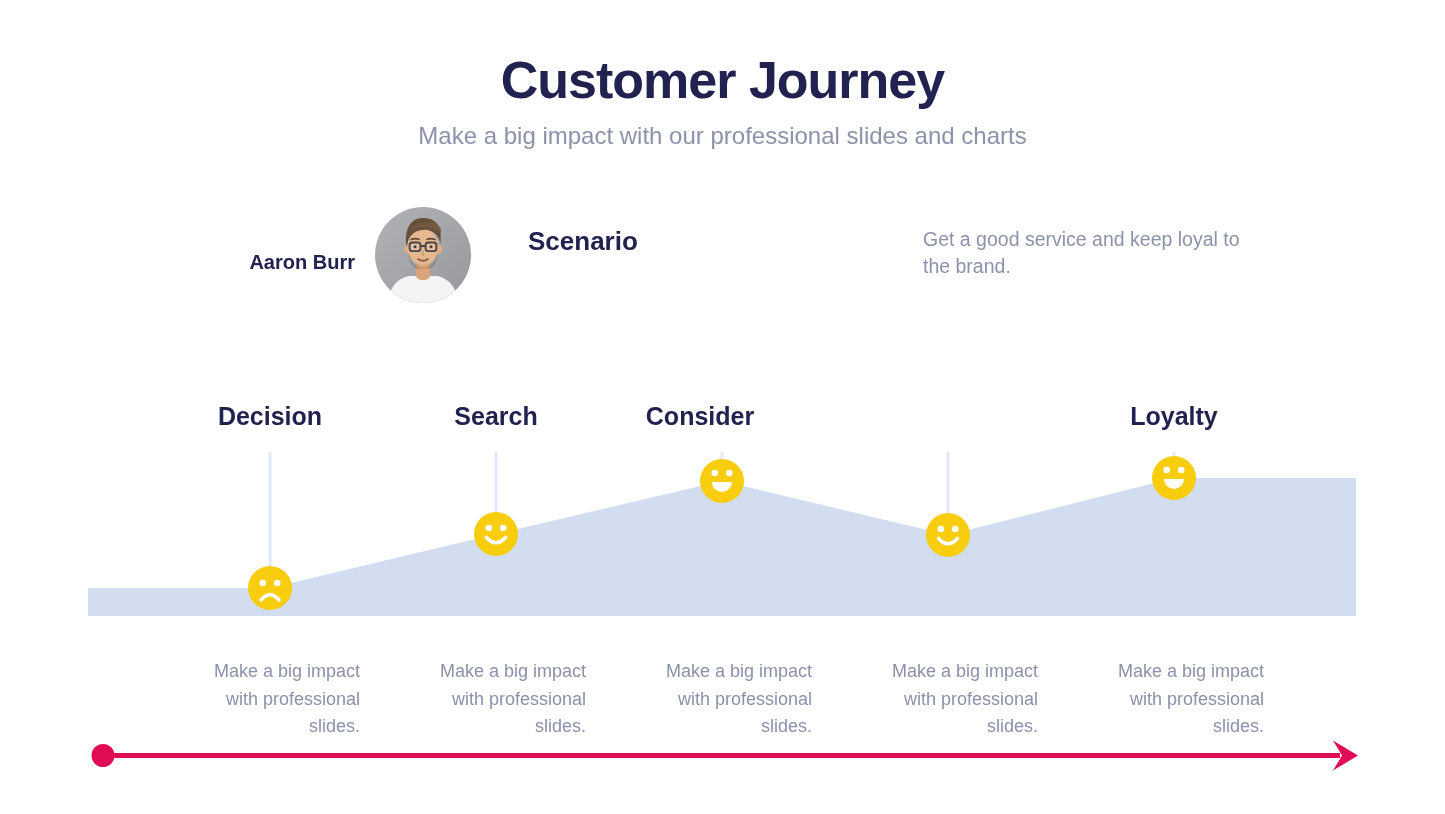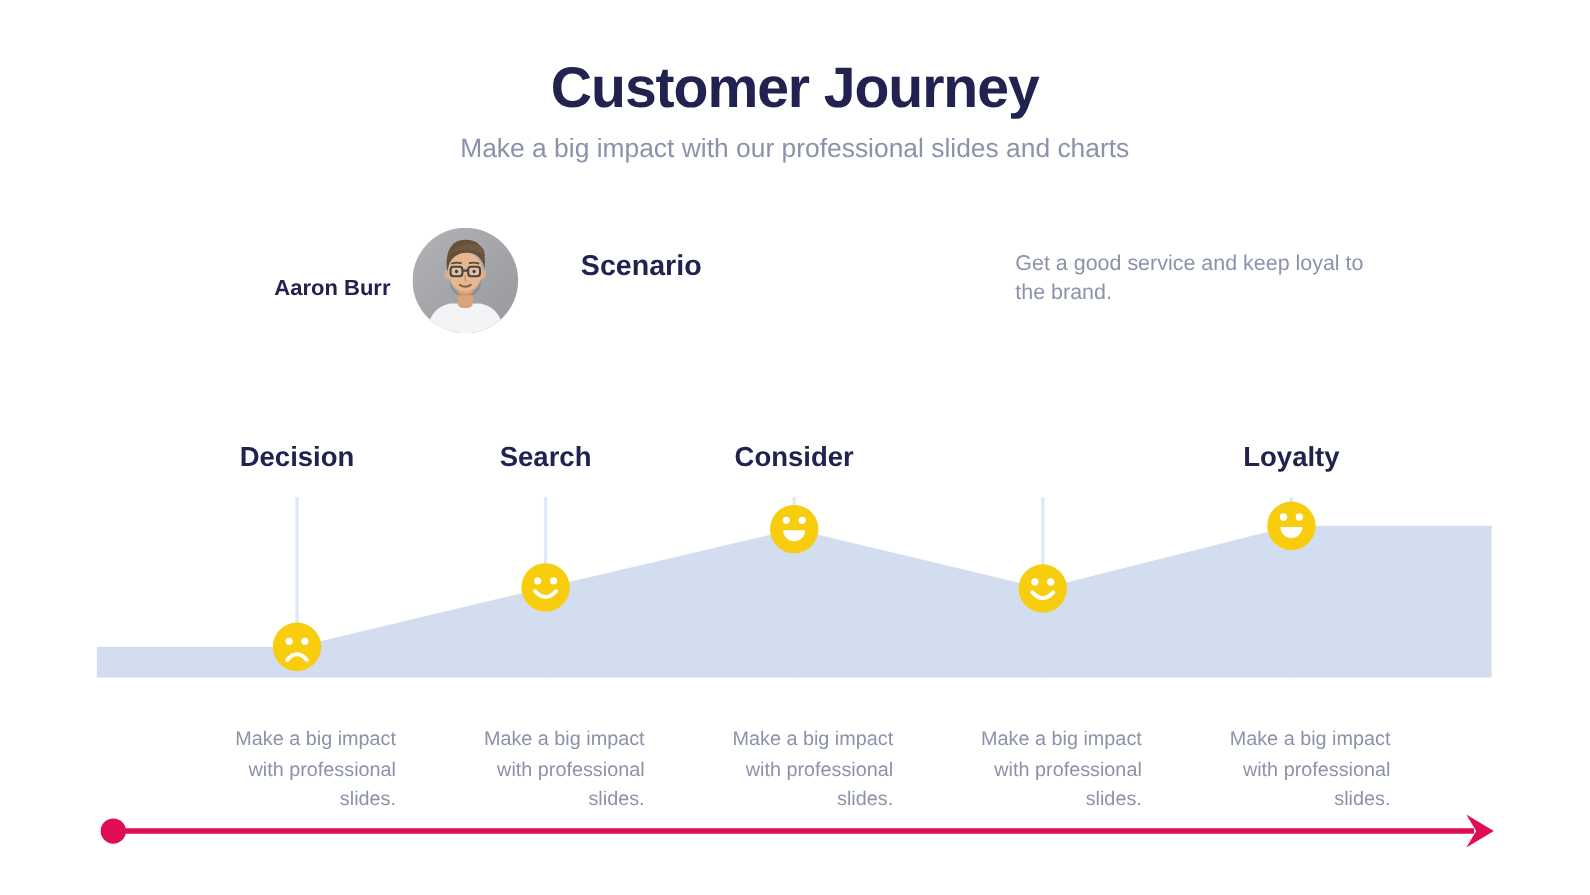--- a/index.html
+++ b/index.html
@@ -119,21 +119,21 @@
       <g transform="translate(1174,478)">
         <circle cx="0" cy="0" r="22" fill="#f7cd0e"></circle>
         <circle cx="-7.2" cy="-8" r="3.3" fill="#ffffff"></circle>
         <circle cx="7.2" cy="-8" r="3.3" fill="#ffffff"></circle>
         <path d="M-10,1 A10,10 0 0 0 10,1 Z" fill="#ffffff"></path>
       </g>
     </svg>
 
   <div class="stage-label" style="left: 270px;">Decision</div>
   <div class="stage-label" style="left: 496px;">Search</div>
-  <div class="stage-label" style="left: 722px;">Consider</div>
+  <div class="stage-label" style="left: 700px;">Consider</div>
   <div class="stage-label" style="left: 1174px;">Loyalty</div>
 
   <div class="stage-desc" style="left: 270px;">Make a big impact with professional slides.</div>
   <div class="stage-desc" style="left: 496px;">Make a big impact with professional slides.</div>
   <div class="stage-desc" style="left: 722px;">Make a big impact with professional slides.</div>
   <div class="stage-desc" style="left: 948px;">Make a big impact with professional slides.</div>
   <div class="stage-desc" style="left: 1174px;">Make a big impact with professional slides.</div>
 
   <svg id="timeline" class="timeline-svg" viewBox="0 0 1445 814">
       <line x1="103" y1="755.5" x2="1340" y2="755.5" stroke="#e00d56" stroke-width="5"></line>

